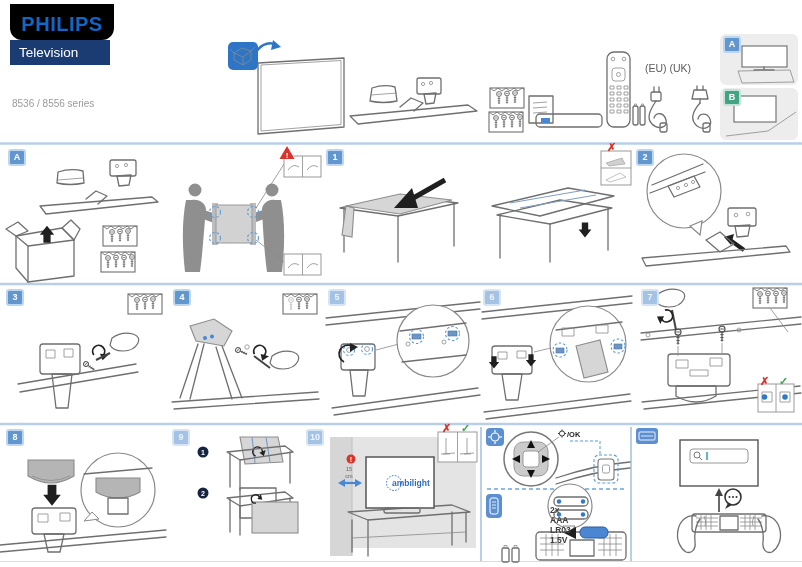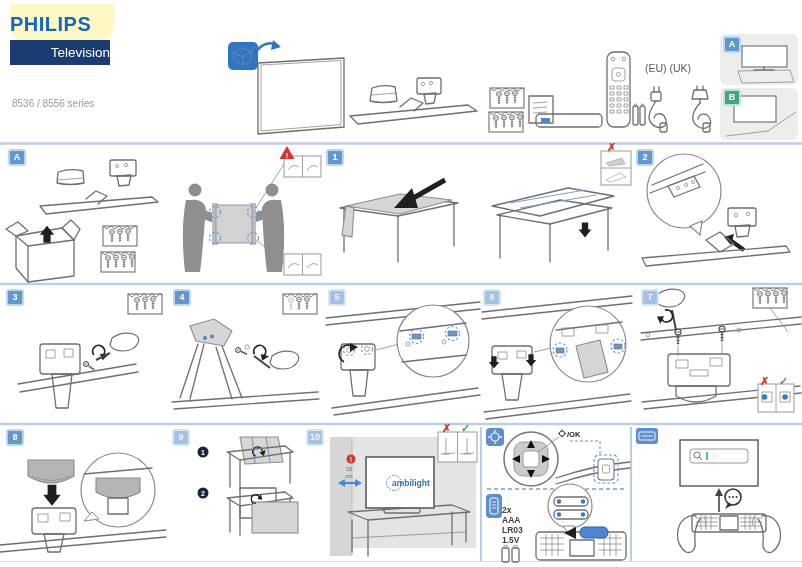--- a/index.html
+++ b/index.html
@@ -1,40 +1,40 @@
 <!DOCTYPE html>
 <html><head>
 <meta charset="utf-8">
 <style>
   html,body{margin:0;padding:0;background:#fff;}
   .page{position:relative;width:802px;height:567px;background:#fff;overflow:hidden;
         font-family:"Liberation Sans",sans-serif;}
   
-  .logo-white{position:absolute;left:10px;top:4px;width:104px;height:36px;background:#fef9c3;
-              border-radius:0 0 12px 12px;text-align:left;z-index:3;}
+  .logo-white{position:absolute;left:10px;top:4px;width:104px;height:36px;background:#000000;
+              border-radius:0 0 12px 12px;text-align:center;z-index:3;}
   .brand{font-weight:bold;font-size:20px;letter-spacing:.5px;color:#1166c6;line-height:40px;}
   .bar1{position:absolute;left:10px;top:40px;width:100px;height:25px;background:#1b3c72;
-        color:#fff;font-size:13.5px;line-height:25px;padding-left:9px;box-sizing:border-box;z-index:2;text-align:right;}
+        color:#fff;font-size:13.5px;line-height:25px;padding-left:9px;box-sizing:border-box;z-index:2;}
   .bar2{position:absolute;left:10px;top:65px;width:95px;height:21px;background:#2a6cb5;
         color:#fff;font-size:11.5px;line-height:21px;padding-left:9px;box-sizing:border-box;
         border-radius:0 0 4px 4px;z-index:2;}
   .series{position:absolute;left:12px;top:98px;font-size:10px;color:#9a9a9a;}
   
   .badge{position:absolute;width:14px;height:13px;border-radius:3px;background:#6296cf;
          border:2px solid #bdd6ef;color:#fff;font-weight:bold;font-size:9px;line-height:13px;
          text-align:center;z-index:4;}
   .badge.faint{background:#a3c2e4;border-color:#d6e4f4;color:#edf4fc;}
   .badge.green{background:#43a482;border-color:#bfe3d6;}
   .mk{position:absolute;font-weight:bold;font-size:11px;line-height:11px;z-index:4;}
   .mk.cross{color:#d8352c;}
   .mk.check{color:#3fa550;}
   .plugs{position:absolute;left:645px;top:62px;font-size:10.5px;color:#5a5a5a;z-index:4;text-align:center;}
   .batt-text{position:absolute;left:502px;top:505px;font-size:8.5px;line-height:10px;
              font-weight:bold;color:#404040;z-index:4;}
-  .batt-text span{display:block;}
+  .batt-text span{display:block;margin-left:48px;}
   svg.art{position:absolute;left:0;top:0;z-index:1;}
   .ln{fill:none;stroke:#6f6f6f;stroke-width:1.3;stroke-linejoin:round;stroke-linecap:round;}
   .thn{fill:none;stroke:#8a8a8a;stroke-width:.8;stroke-linejoin:round;}
   .gry{fill:#d6d6d6;stroke:#8d8d8d;stroke-width:1.1;}
   .dgr{fill:#b5b5b5;stroke:#8a8a8a;stroke-width:1.1;}
   .sil{fill:#8f8f8f;stroke:none;}
   .blk{fill:#1f1f1f;stroke:none;}
   .dsh{fill:none;stroke:#5b9bd5;stroke-width:1.1;stroke-dasharray:2.5 2;}
   .bluf{fill:#4a86d2;stroke:none;}
 </style>

